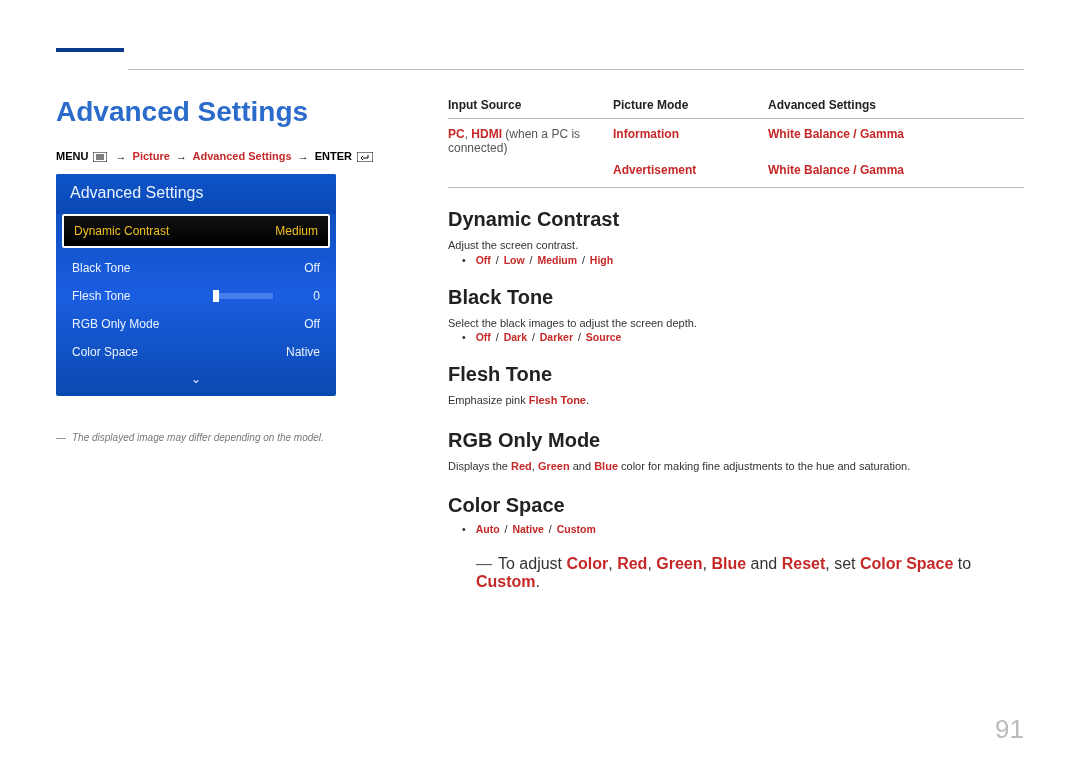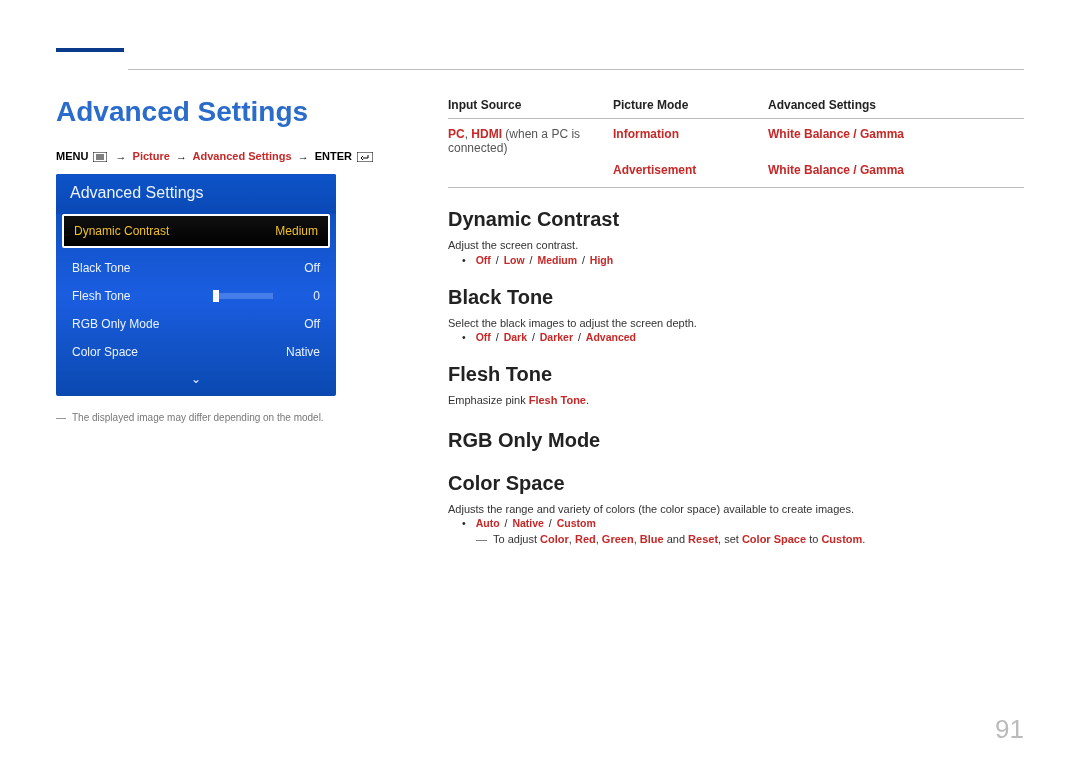--- a/index.html
+++ b/index.html
@@ -20,21 +20,21 @@
 .tv-menu { margin-top: 12px; width: 280px; border-radius: 2px; overflow: hidden; background: linear-gradient(180deg,#0b4bb6,#1a5de0 55%,#0a49b0); }
 .tv-header { padding: 10px 14px 12px; color: #eaf2ff; font-size: 16px; background: linear-gradient(180deg,#0d53c8,#0a49b5); }
 .tv-highlight { margin: 0 6px 6px; border: 2px solid #fff; border-radius: 2px; background: linear-gradient(180deg,#111,#000); color: #f0c020; display: flex; justify-content: space-between; padding: 8px 10px; font-size: 12px; }
 .tv-highlight .val { color: #f0c020; }
 .tv-row { display: flex; justify-content: space-between; padding: 7px 16px; color: #eaf2ff; font-size: 12px; }
 .tv-row .slider { display: inline-block; width: 58px; height: 6px; background: #9dbcff55; position: relative; margin-left: auto; margin-right: 40px; margin-top: 4px; }
 .tv-row .slider::after { content: ""; position: absolute; left: -2px; top: -3px; width: 6px; height: 12px; background: #fff; }
 .tv-footer { text-align: center; color: #eaf2ff; padding: 6px 0 10px; font-size: 12px; }
 .tv-footer .chev { display: inline-block; }
 
-.footnote { margin-top: 16px; font-size: 10px; color: #777; }
+.footnote { margin-top: 36px; font-size: 10px; color: #777; font-style: italic; }
 .footnote .dash { margin-right: 6px; }
 
 .right-col { position: absolute; left: 448px; top: 98px; right: 56px; }
 
 .info-table { width: 100%; }
 .info-head { display: flex; }
 .info-head > div { font-weight: 700; font-size: 12px; padding-bottom: 6px; }
 .ih-1 { width: 165px; } .ih-2 { width: 155px; } .ih-3 { flex: 1; }
 .info-sep { border-top: 1px solid #bbb; }
 .info-body { display: grid; grid-template-columns: 165px 155px 1fr; }
@@ -44,21 +44,21 @@
 .info-sep2 { grid-column: 1/4; border-top: 1px solid #bbb; margin-top: 10px; }
 
 .section { margin-top: 20px; }
 .section h2 { font-size: 20px; font-weight: 700; margin-bottom: 6px; }
 .section p { font-size: 11px; color: #333; line-height: 1.5; }
 .section p .red { color: #c62828; font-weight: 700; }
 .section ul { list-style: none; }
 .section ul li { font-size: 10.5px; color: #c62828; font-weight: 700; }
 .section ul li::before { content: "•"; color: #222; font-weight: 400; margin: 0 10px 0 14px; }
 .section ul li .sep { color: #222; font-weight: 400; margin: 0 2px; }
-.section .note { font-size: 11px; color: #333; margin-top: 4px; padding-left: 28px; }
+.section .note { font-size: 16px; color: #333; margin-top: 20px; padding-left: 28px; }
 .section .note .dash { margin-right: 6px; color: #555; }
 .section .note b.red { color: #c62828; }
 
 .page-num { position: absolute; right: 56px; bottom: 18px; color: #bbb; font-size: 26px; font-weight: 400; }
 </style>
 </head>
 <body>
 
 <div class="chapter-bar"></div>
 <div class="top-rule"></div>
@@ -142,36 +142,36 @@
     <p>Adjust the screen contrast.</p>
     <ul>
         <li><span>Off</span><span class="sep"> / </span><span>Low</span><span class="sep"> / </span><span>Medium</span><span class="sep"> / </span><span>High</span></li>
       </ul>
   </div>
 
   <div class="section">
     <h2>Black Tone</h2>
     <p>Select the black images to adjust the screen depth.</p>
     <ul>
-        <li><span>Off</span><span class="sep"> / </span><span>Dark</span><span class="sep"> / </span><span>Darker</span><span class="sep"> / </span><span>Advanced</span></li>
+        <li><span>Off</span><span class="sep"> / </span><span>Dark</span><span class="sep"> / </span><span>Darker</span><span class="sep"> / </span><span>Source</span></li>
       </ul>
   </div>
 
   <div class="section">
     <h2>Flesh Tone</h2>
     <p><span>Emphasize pink </span><span class="red">Flesh Tone</span><span>.</span></p>
   </div>
 
   <div class="section">
     <h2>RGB Only Mode</h2>
+    <p><span>Displays the </span><span class="red">Red</span>, <span class="red">Green</span><span> and </span><span class="red">Blue</span><span> color for making fine adjustments to the hue and saturation.</span></p>
   </div>
 
   <div class="section">
     <h2>Color Space</h2>
-    <p>Adjusts the range and variety of colors (the color space) available to create images.</p>
     <ul>
         <li><span>Auto</span><span class="sep"> / </span><span>Native</span><span class="sep"> / </span><span>Custom</span></li>
       </ul>
     <div class="note"><span class="dash">―</span><span>To adjust </span><b class="red">Color</b>, <b class="red">Red</b>, <b class="red">Green</b>, <b class="red">Blue</b><span> and </span><b class="red">Reset</b><span>, set </span><b class="red">Color Space</b><span> to </span><b class="red">Custom</b><span>.</span></div>
   </div>
 </div>
 
 <div class="page-num">91</div>
 
 </body></html>

